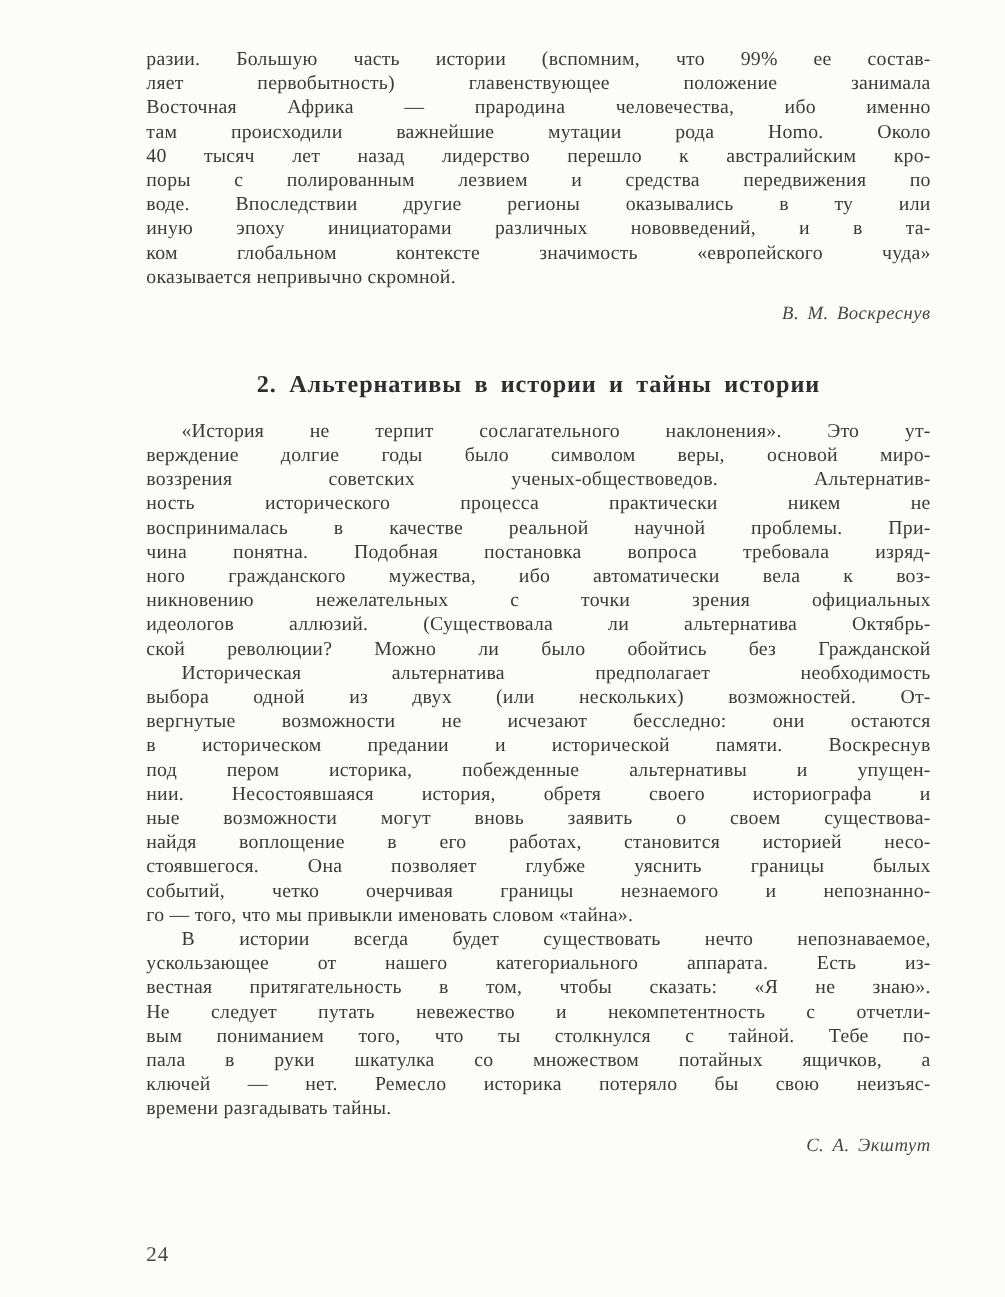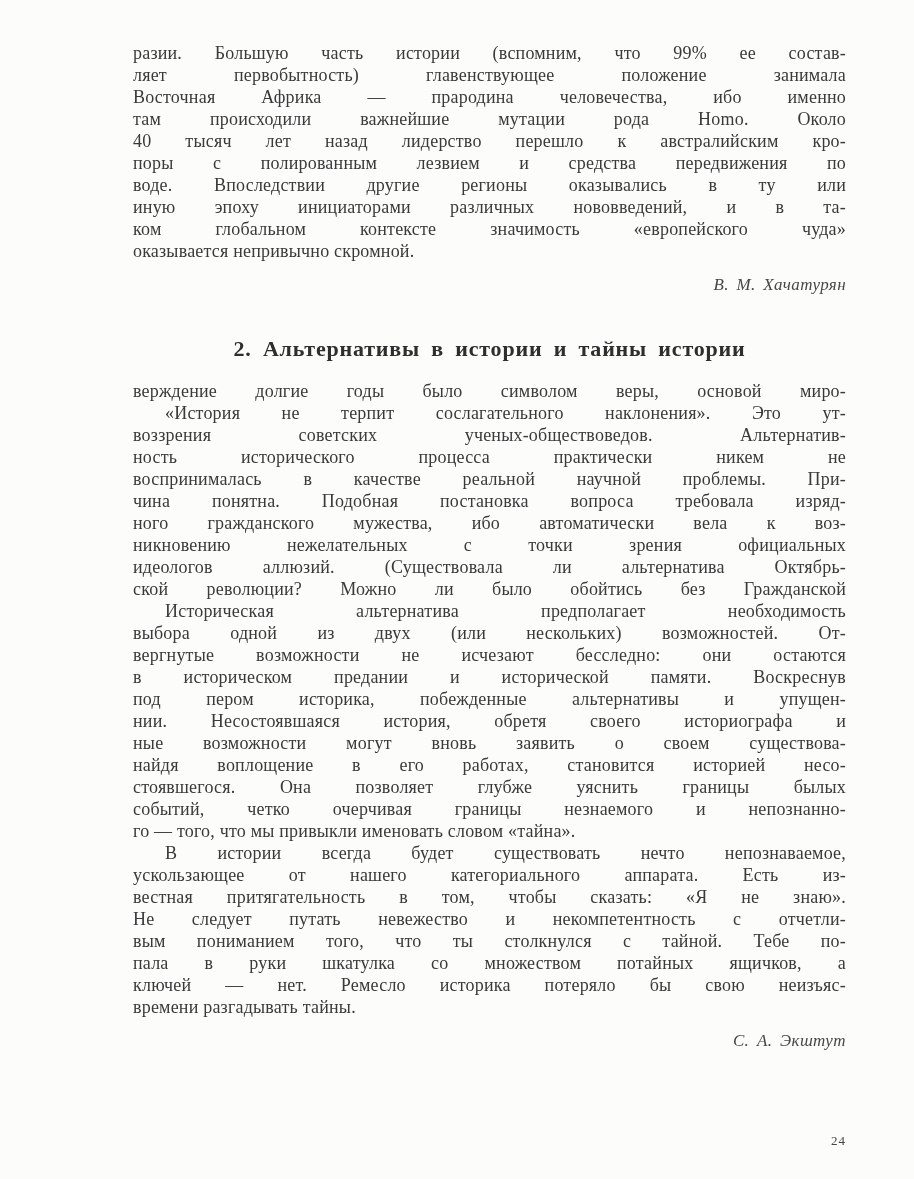--- a/index.html
+++ b/index.html
@@ -56,22 +56,22 @@
     text-align: center;
     letter-spacing: 0.8px;
     word-spacing: 5px;
     color: var(--heading_ink);
   }
   .para-gap { margin-top: 18px; }
   .page-number {
     position: absolute;
     left: 133px; top: 1130px;
     width: 713px;
-    text-align: right;
-    font-size: 13px;
+    text-align: left;
+    font-size: 19px;
     line-height: 22px;
     letter-spacing: 1px;
     color: var(--muted_ink);
   }
 </style>
 </head>
 <body>
 
 <div class="page">
   <div class="text-block">
@@ -82,27 +82,27 @@
         <div class="line">Восточная Африка — прародина человечества, ибо именно</div>
         <div class="line">там происходили важнейшие мутации рода Homo. Около</div>
         <div class="line">40 тысяч лет назад лидерство перешло к австралийским кро-</div>
         <div class="line">поры с полированным лезвием и средства передвижения по</div>
         <div class="line">воде. Впоследствии другие регионы оказывались в ту или</div>
         <div class="line">иную эпоху инициаторами различных нововведений, и в та-</div>
         <div class="line">ком глобальном контексте значимость «европейского чуда»</div>
         <div class="line line-final">оказывается непривычно скромной.</div>
       </div>
 
-    <div class="attribution">В. М. Хачатурян</div>
+    <div class="attribution">В. М. Воскреснув</div>
 
     <h2 class="heading">2. Альтернативы в истории и тайны истории</h2>
 
     <div class="paragraph para-gap">
+        <div class="line line-indent">«История не терпит сослагательного наклонения». Это ут-</div>
         <div class="line">верждение долгие годы было символом веры, основой миро-</div>
-        <div class="line line-indent">«История не терпит сослагательного наклонения». Это ут-</div>
         <div class="line">воззрения советских ученых-обществоведов. Альтернатив-</div>
         <div class="line">ность исторического процесса практически никем не</div>
         <div class="line">воспринималась в качестве реальной научной проблемы. При-</div>
         <div class="line">чина понятна. Подобная постановка вопроса требовала изряд-</div>
         <div class="line">ного гражданского мужества, ибо автоматически вела к воз-</div>
         <div class="line">никновению нежелательных с точки зрения официальных</div>
         <div class="line">идеологов аллюзий. (Существовала ли альтернатива Октябрь-</div>
         <div class="line">ской революции? Можно ли было обойтись без Гражданской</div>
       </div>
 

